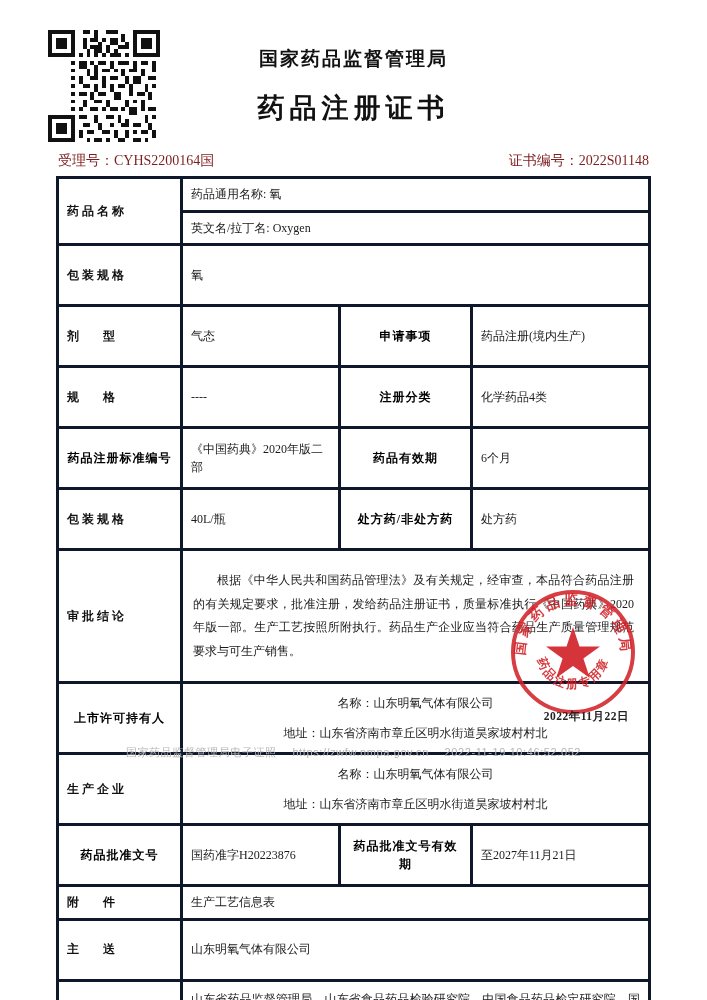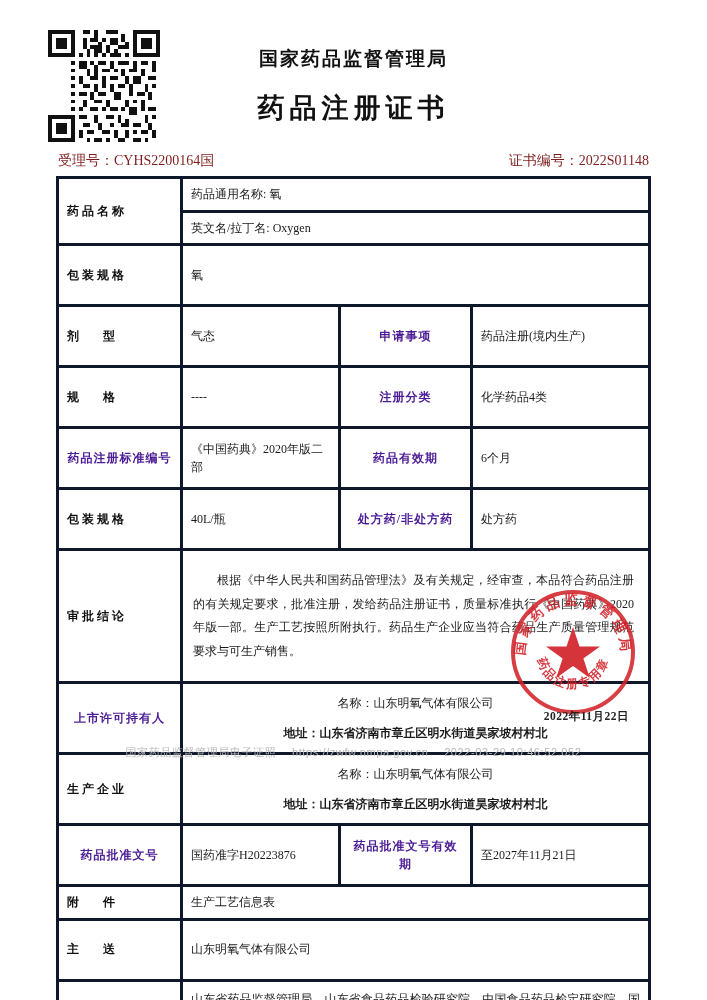--- a/index.html
+++ b/index.html
@@ -81,25 +81,25 @@
     letter-spacing: 3px;
     width: 124px;
     color: #111;
   }
   td.label.narrow { letter-spacing: 6px; }
   td.label2 {
     text-align: center;
     font-weight: bold;
     letter-spacing: 1px;
     width: 132px;
-    color: #4c1d95;
+    color: #000000;
   }
   td.value { padding-left: 10px; }
   .sub-line { display: block; text-align: center; }
-  .sub-line + .sub-line { margin-top: 12px; font-weight: bold; }
+  .sub-line + .sub-line { margin-top: 12px; }
   .indent-para {
     text-indent: 2em;
     text-align: justify;
     line-height: 1.95;
     padding: 6px 6px 6px 2px;
   }
   .conclusion-cell { height: 118px; vertical-align: middle; }
   .tall { height: 46px; }
   .tall2 { height: 56px; }
 
@@ -403,16 +403,16 @@
         <textPath href="#arcBottom" startOffset="50%" text-anchor="middle">药品注册专用章</textPath>
       </text>
       <polygon fill="#d2232a" opacity="0.92" points="66,41 72.5,60.5 93,60.5 76.4,72.6 82.8,92 66,80 49.2,92 55.6,72.6 39,60.5 59.5,60.5"></polygon>
     </svg>
   </div>
   <div class="seal-date">2022年11月22日</div>
 
   <div class="footer">
     <span>国家药品监督管理局电子证照</span>
     <span>https://zwfw.nmpa.gov.cn</span>
-    <span>2022-03-29 10:46:52.052</span>
+    <span>2022-11-19 10:46:52.052</span>
   </div>
 
 </div>
 
 </body></html>

